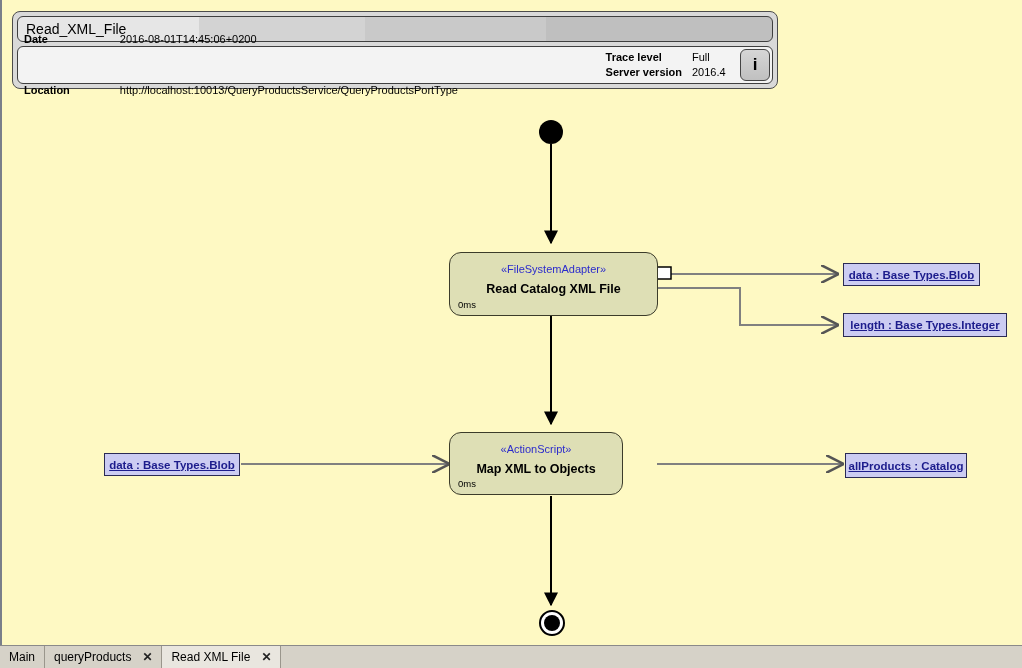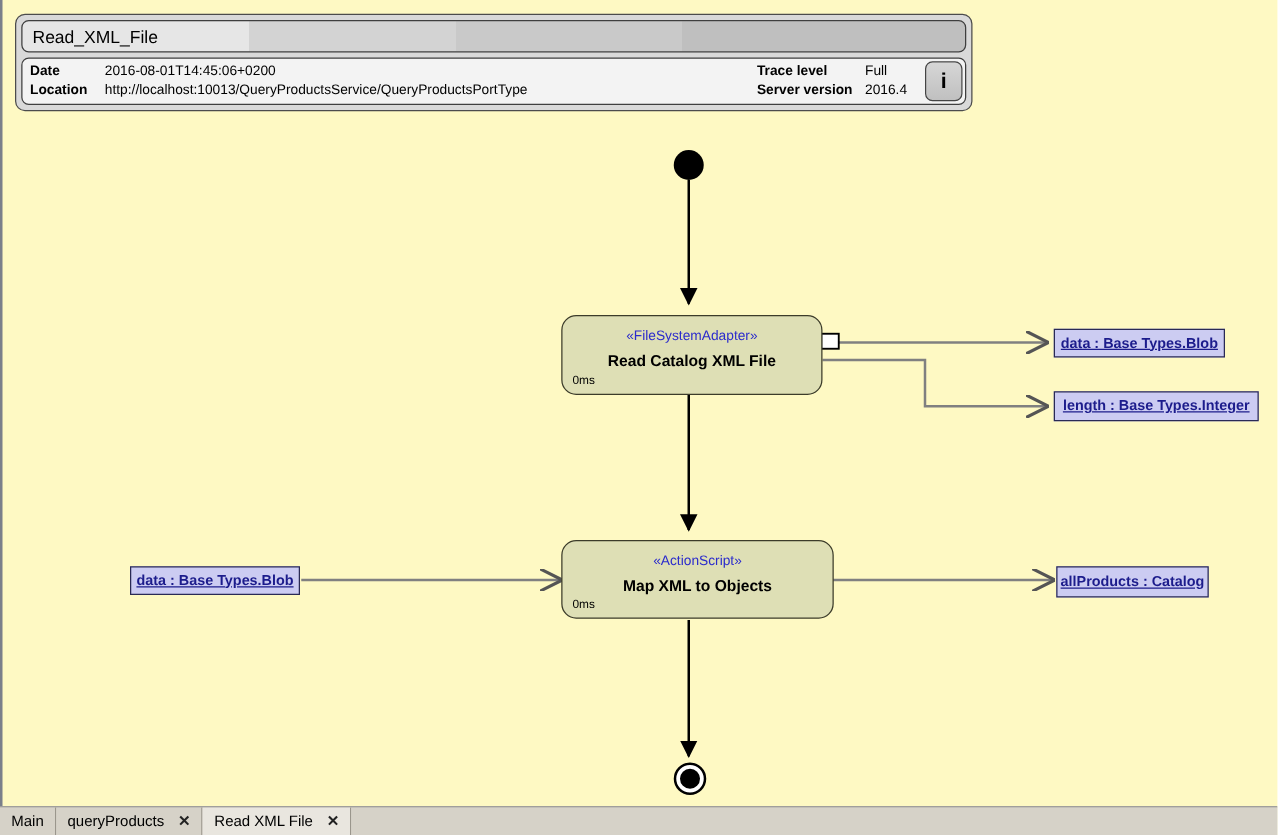--- a/index.html
+++ b/index.html
@@ -84,21 +84,21 @@
     font-weight: bold;
     color: #000;
     white-space: nowrap;
     padding-right: 14px;
   }
   .kv-val {
     color: #000;
     white-space: nowrap;
     font-weight: normal;
   }
-  #trace-left-block { flex: 0 0 auto; }
+  #trace-left-block { flex: 0 0 auto; gap: 36px; }
   #trace-spacer { flex: 1 1 auto; }
   #trace-right-block {
     flex: 0 0 auto;
     margin-right: 6px;
     margin-left: 48px;
   }
   #trace-right-block .kv-key { padding-right: 10px; }
   #trace-right-block .kv-val { text-align: left; min-width: 42px; }
 
   #info-button {
@@ -288,21 +288,21 @@
 
     <line x1="655" y1="464" x2="841" y2="464" stroke="#808080" stroke-width="2" marker-end="url(#open-arrow)"></line>
   </svg>
 
   <div class="activity-node" style="left:447px; top:252px; width:209px; height:64px;">
     <div class="act-stereotype">«FileSystemAdapter»</div>
     <div class="act-name">Read Catalog XML File</div>
     <div class="act-time">0ms</div>
   </div>
 
-  <div class="activity-node" style="left:447px; top:432px; width:218px; height:63px;">
+  <div class="activity-node" style="left:447px; top:432px; width:174px; height:63px;">
     <div class="act-stereotype">«ActionScript»</div>
     <div class="act-name">Map XML to Objects</div>
     <div class="act-time">0ms</div>
   </div>
 
   <div class="object-node" style="left:841px; top:263px; width:137px; height:23px;">
     <span class="object-label">data : Base Types.Blob</span>
   </div>
 
   <div class="object-node" style="left:841px; top:313px; width:164px; height:24px;">

